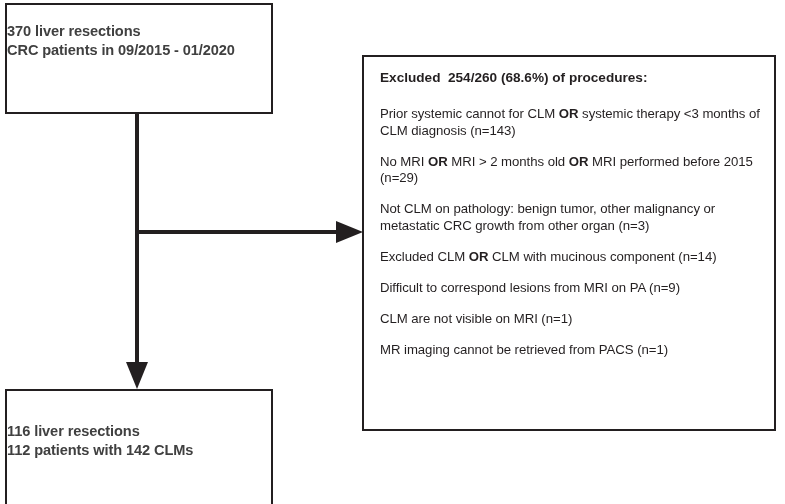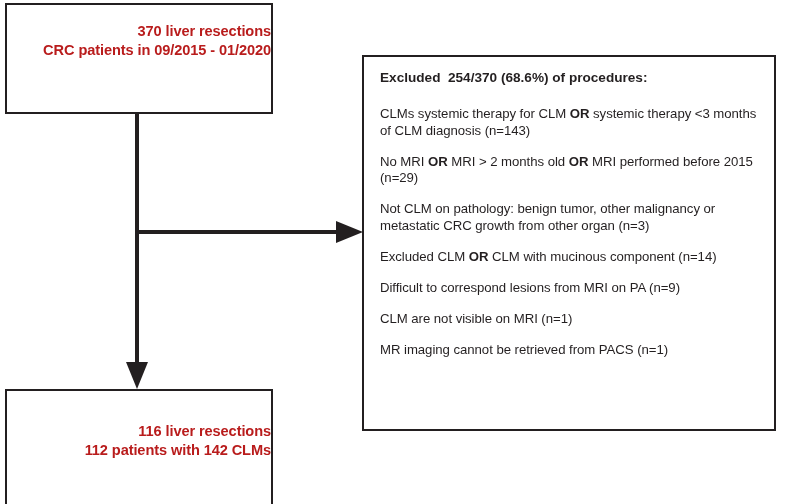--- a/index.html
+++ b/index.html
@@ -43,29 +43,29 @@
     top: 55px;
     width: 414px;
     height: 376px;
   }
 
   
   .box-text {
     position: absolute;
     left: 0;
     right: 0;
-    text-align: right;
+    text-align: left;
     font-weight: bold;
     font-size: 14.6px;
     line-height: 19px;
-    color: #b91c1c;
+    color: #404040;
     letter-spacing: -0.1px;
   }
   #box-top .box-text { top: 17px; }
-  #box-bottom .box-text { top: 31px; padding-left: 21px; }
+  #box-bottom .box-text { top: 31px; }
 
   
   .excl-inner {
     position: absolute;
     left: 16px;
     top: 12px;
     right: 14px;
   }
   .excl-title {
     font-weight: bold;
@@ -133,23 +133,23 @@
     </div>
   </div>
 
   <div class="conn" id="conn-vertical"></div>
   <div class="conn" id="conn-horizontal"></div>
   <div class="arrowhead" id="arrow-down"></div>
   <div class="arrowhead" id="arrow-right"></div>
 
   <div class="box" id="box-excluded">
     <div class="excl-inner">
-      <div class="excl-title">Excluded  254/370 (68.6%) of procedures:</div>
+      <div class="excl-title">Excluded  254/260 (68.6%) of procedures:</div>
       <div id="excluded-list">
-          <div class="excl-item"><span>CLMs systemic therapy for CLM </span><b>OR</b><span> systemic therapy &lt;3 months of CLM diagnosis (n=143)</span></div>
+          <div class="excl-item"><span>Prior systemic cannot for CLM </span><b>OR</b><span> systemic therapy &lt;3 months of CLM diagnosis (n=143)</span></div>
           <div class="excl-item"><span>No MRI </span><b>OR</b><span> MRI &gt; 2 months old </span><b>OR</b><span> MRI performed before 2015 (n=29)</span></div>
           <div class="excl-item"><span>Not CLM on pathology: benign tumor, other malignancy or metastatic CRC growth from other organ (n=3)</span></div>
           <div class="excl-item"><span>Excluded CLM </span><b>OR</b><span> CLM with mucinous component (n=14)</span></div>
           <div class="excl-item"><span>Difficult to correspond lesions from MRI on PA  (n=9)</span></div>
           <div class="excl-item"><span>CLM are not visible on MRI (n=1)</span></div>
           <div class="excl-item"><span>MR imaging cannot be retrieved from PACS (n=1)</span></div>
         </div>
     </div>
   </div>
 

